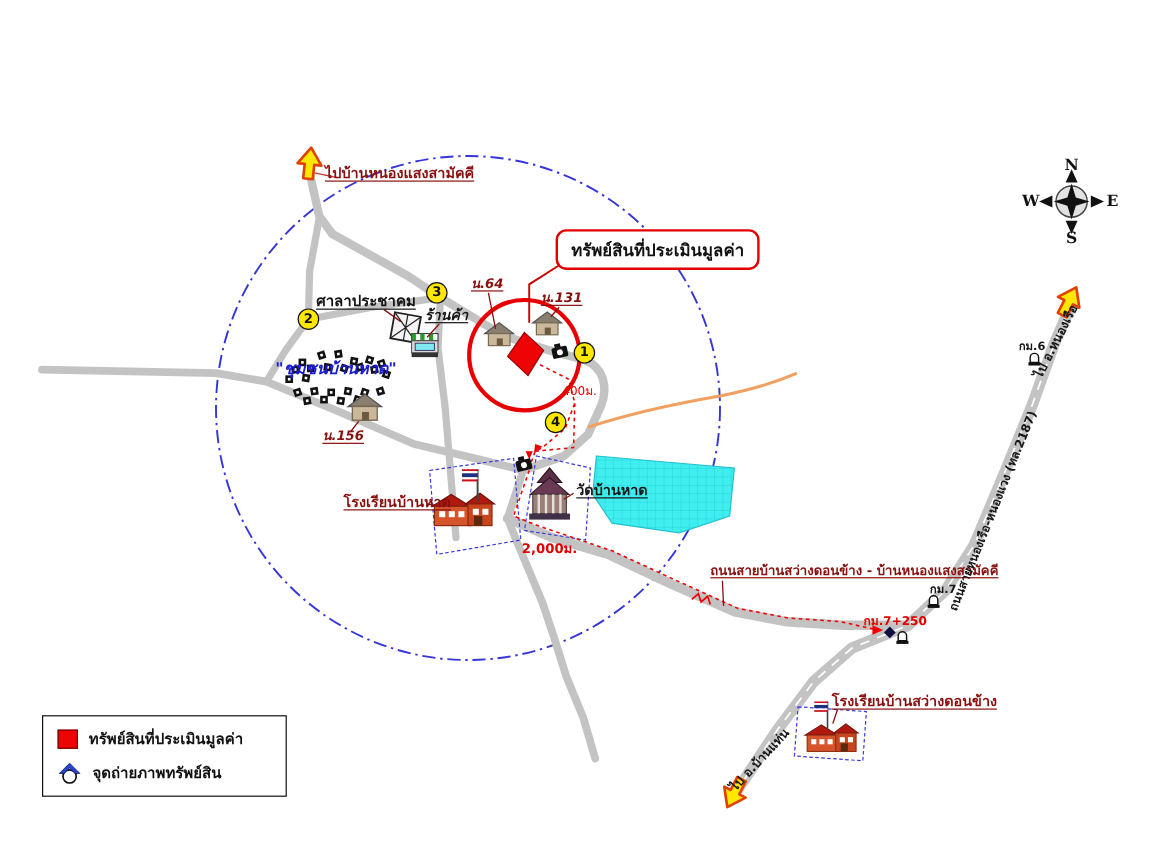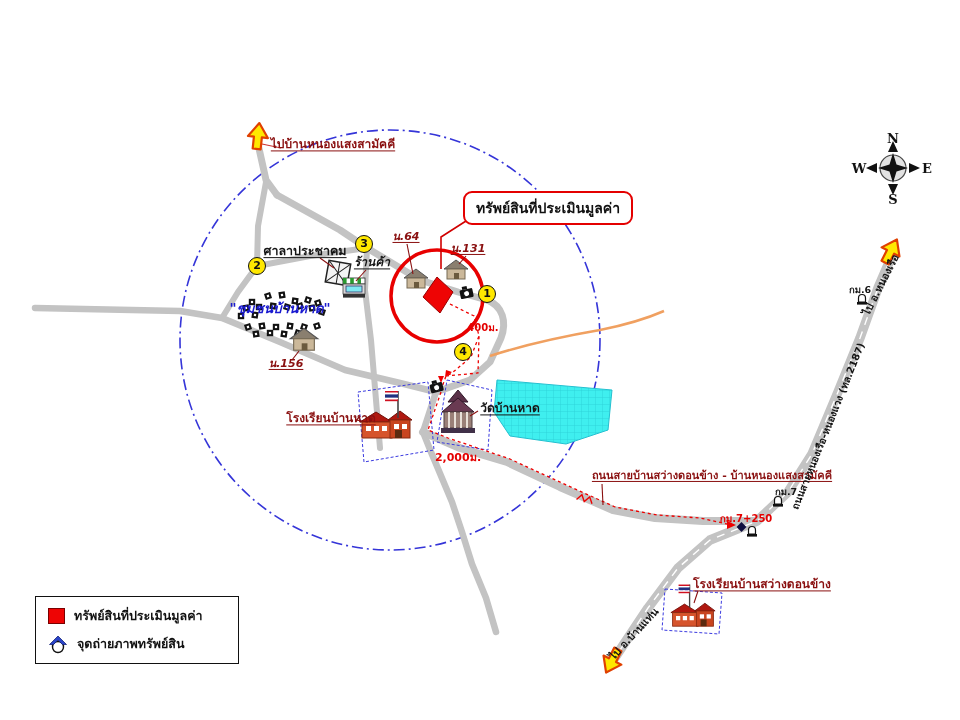--- a/index.html
+++ b/index.html
@@ -340,21 +340,21 @@
 <div class="lbl maroon" style="left:762px;top:545px;font-size:12px;">โรงเรียนบ้านสว่างดอนข้าง</div>
 
 <div class="lbl maroon" style="left:712px;top:436px;font-size:11px;">ถนนสายบ้านสว่างดอนข้าง - บ้านหนองแสงสามัคคี</div>
 <div class="lbl plain" style="left:828px;top:386px;font-size:10px;transform:translate(-50%,-50%) rotate(-68deg);">ถนนสายหนองเรือ-หนองแวง (ทล.2187)</div>
 <div class="lbl plain" style="left:881px;top:245px;font-size:10.5px;transform:translate(-50%,-50%) rotate(-63deg);">ไป อ.หนองเรือ</div>
 <div class="lbl plain" style="left:634px;top:594px;font-size:10.5px;transform:translate(-50%,-50%) rotate(-47deg);">ไป อ.บ้านแท่น</div>
 
 <div class="lbl plain" style="left:860px;top:250px;font-size:9.5px;">กม.6</div>
 <div class="lbl plain" style="left:786px;top:452px;font-size:9.5px;">กม.7</div>
 <div class="lbl red" style="left:746px;top:478px;font-size:10px;font-weight:bold;">กม.7+250</div>
-<div class="lbl red" style="left:483px;top:287px;font-size:10px;font-weight:bold;">400ม.</div>
+<div class="lbl red" style="left:483px;top:287px;font-size:10px;font-weight:normal;">400ม.</div>
 <div class="lbl red" style="left:458px;top:418px;font-size:11px;font-weight:bold;">2,000ม.</div>
 
 <div class="numcirc" style="left:487px;top:254px;">1</div>
 <div class="numcirc" style="left:257px;top:226px;">2</div>
 <div class="numcirc" style="left:364px;top:204px;">3</div>
 <div class="numcirc" style="left:463px;top:312px;">4</div>
 
 <div class="compass-letter" style="left:893px;top:98px;">N</div>
 <div class="compass-letter" style="left:927px;top:128px;">E</div>
 <div class="compass-letter" style="left:893px;top:159px;">S</div>

